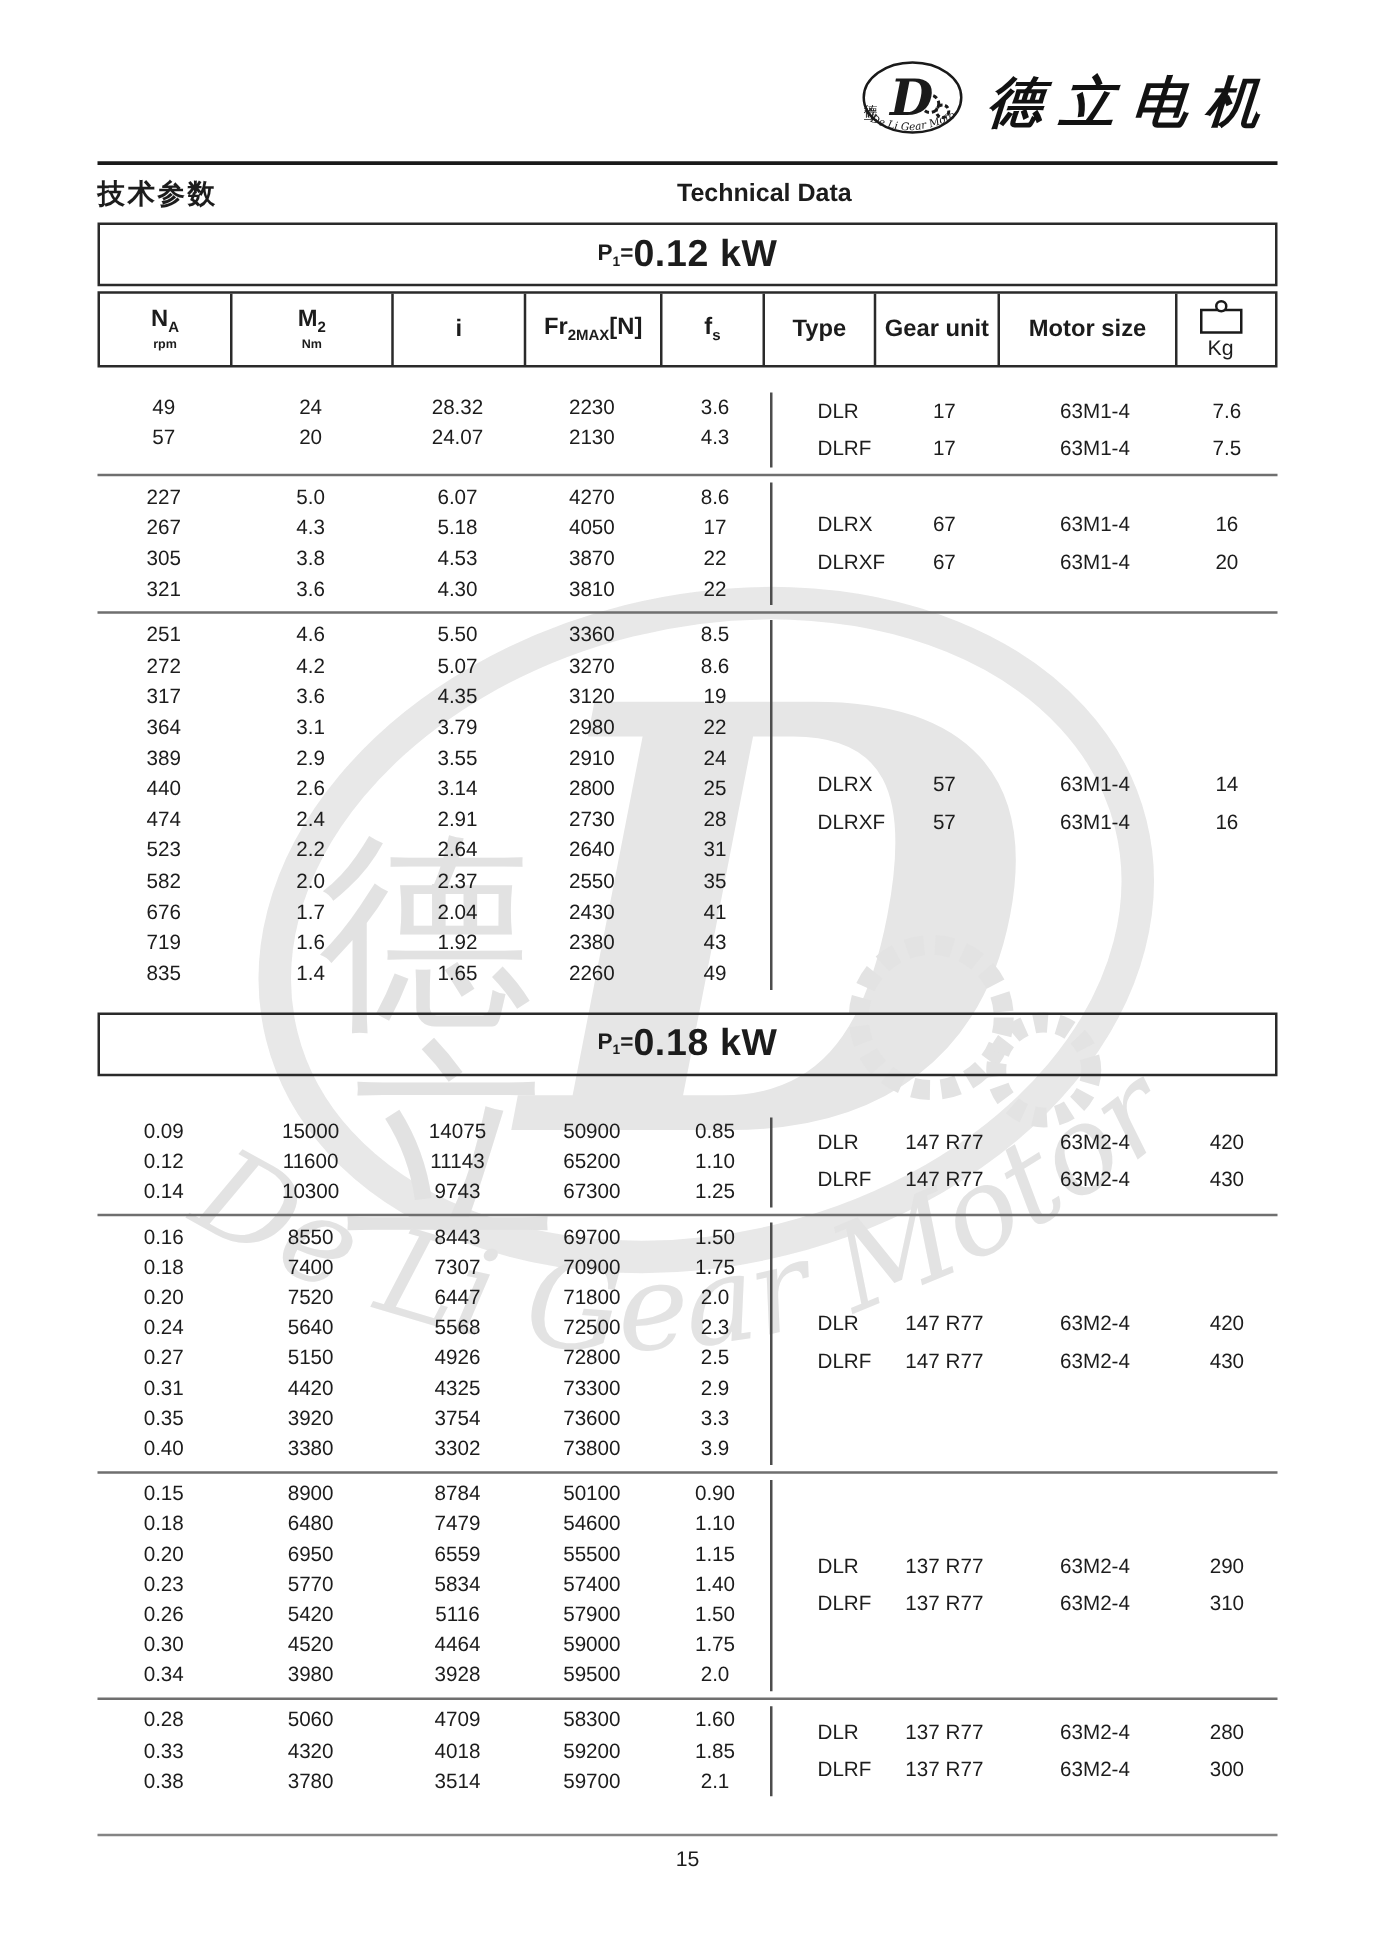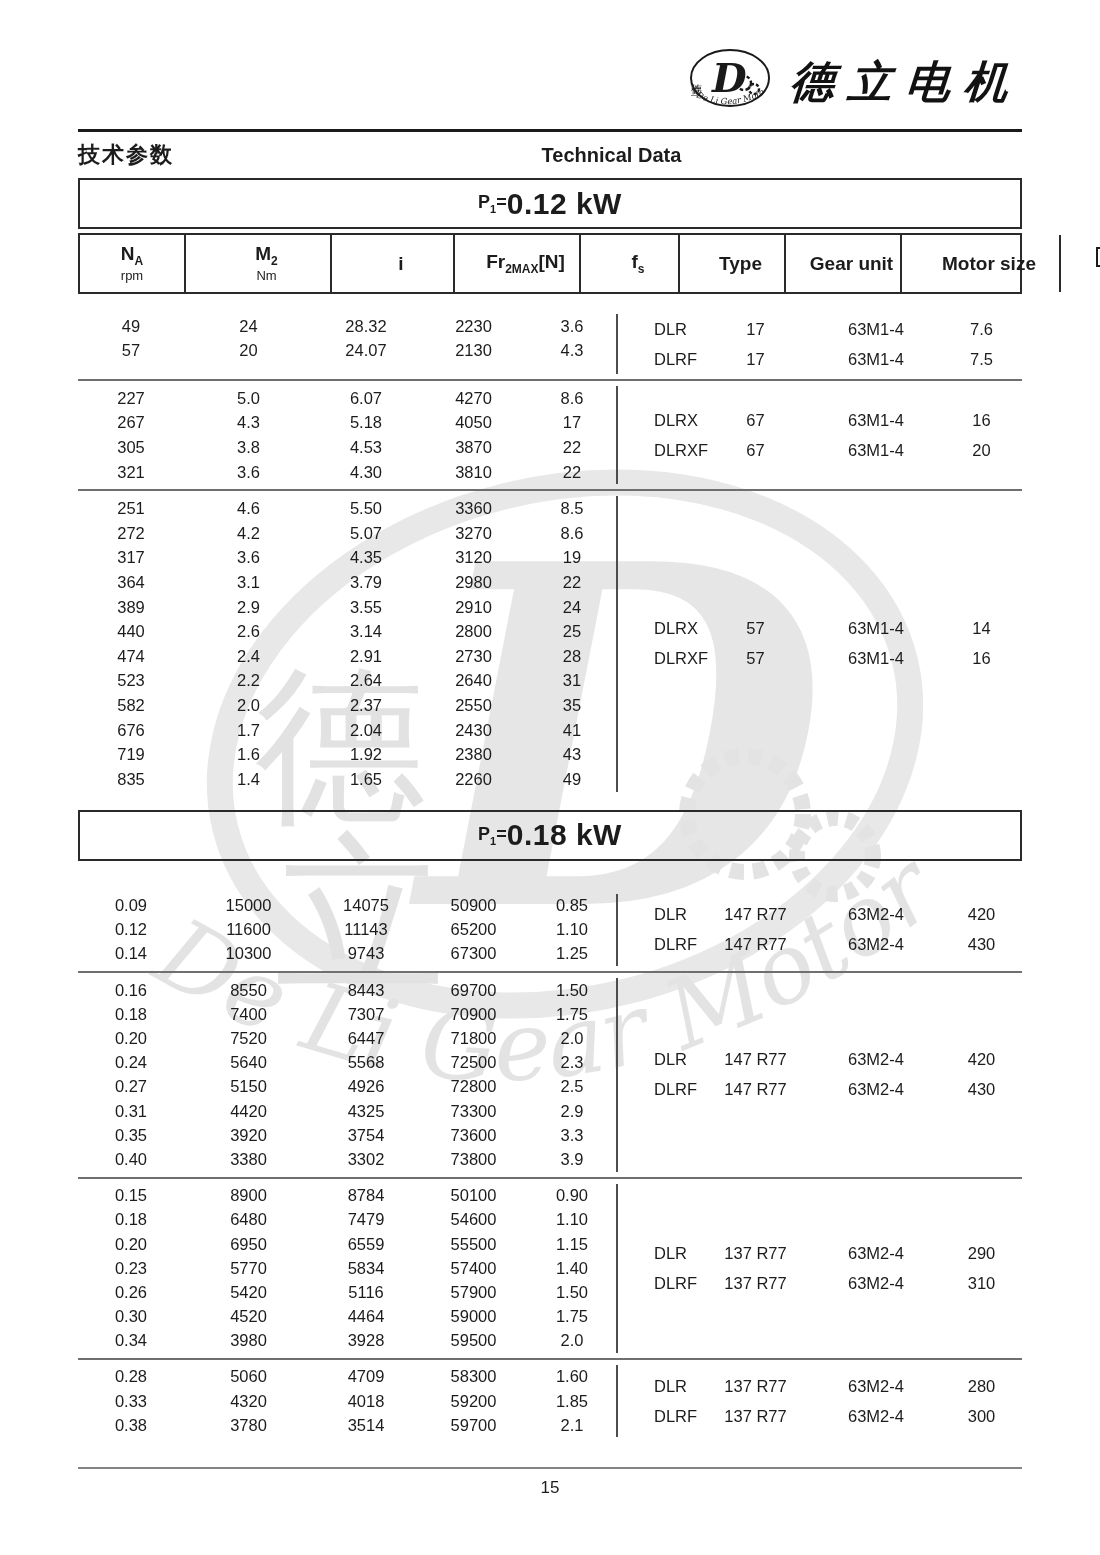--- a/index.html
+++ b/index.html
@@ -47,31 +47,30 @@
   }
   .power-small { font-size:18px; font-weight:bold; }
   .power-small sub { font-size:11px; }
   .power-value { font-size:30px; font-weight:bold; letter-spacing:0.5px; }
 
   
   .col-header {
     margin-top:4px; display:grid; height:61px;
     grid-template-columns:106px 129px 106px 109px 82px 89px 99px 142px 69px;
     border:2px solid #2a2a2a;
-    gap:17px;
   }
   .col-header .hcell {
     border-right:2px solid #2a2a2a;
     display:flex; flex-direction:column; align-items:center; justify-content:center;
     line-height:1.15;
   }
   .col-header .hcell:last-child { border-right:none; }
   .h-main { font-size:19px; font-weight:bold; }
   .h-main sub { font-size:12px; font-weight:bold; }
-  .h-unit { font-size:13px; }
+  .h-unit { font-size:10px;font-weight:bold; }
   .weight-icon { position:relative; width:34px; height:20px; border:2px solid #1a1a1a; margin-top:8px; }
   .weight-icon::before {
     content:""; position:absolute; left:50%; top:-9px; transform:translateX(-50%);
     width:6px; height:6px; border:2px solid #1a1a1a; border-radius:50%; background:#fff;
   }
   .kg-label { font-size:17px; margin-top:2px; }
 
   
   .data-area { margin-top:15px; }
   .data-area.second { margin-top:16px; }

